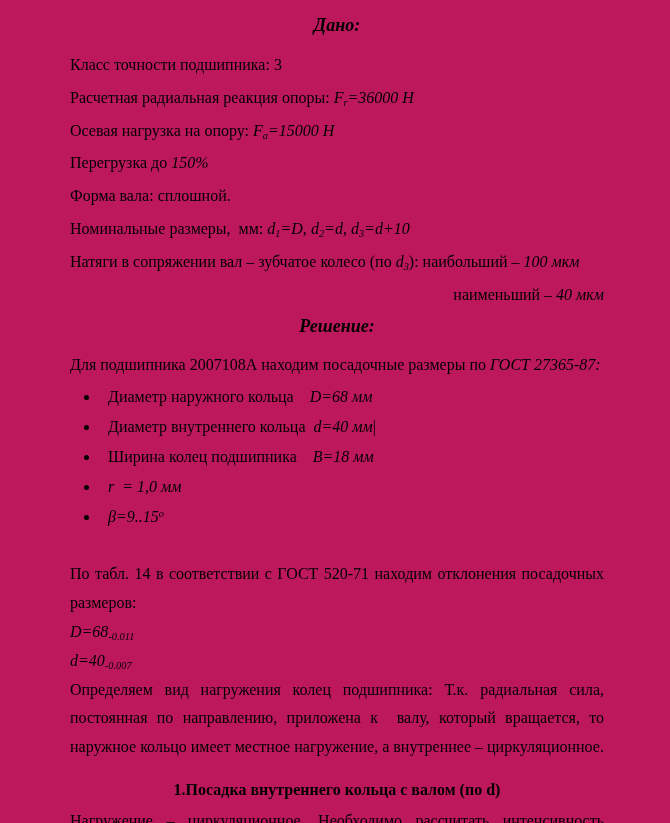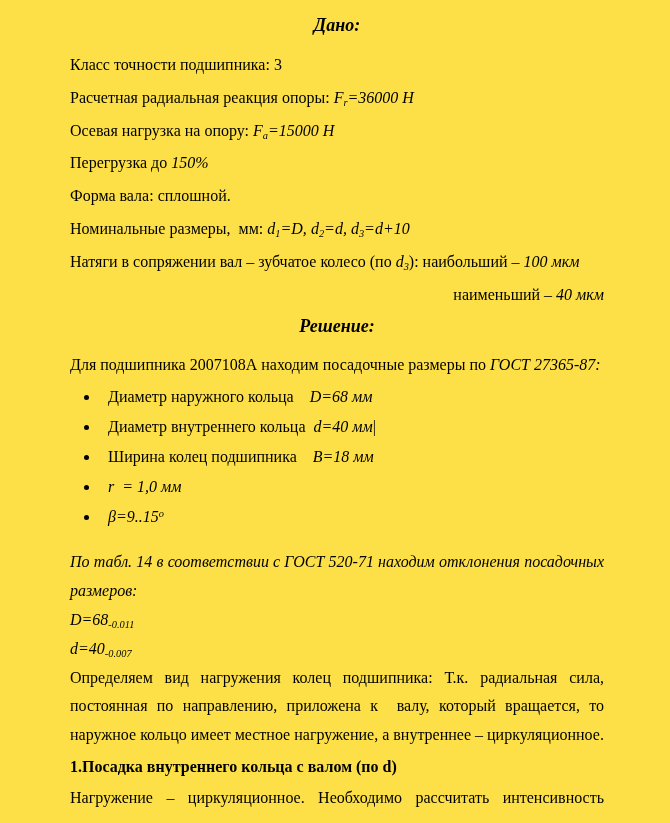--- a/index.html
+++ b/index.html
@@ -1,21 +1,21 @@
 <!DOCTYPE html>
 <html><head>
 <meta charset="utf-8">
 <style>
   * { box-sizing: border-box; }
   html, body { margin: 0; padding: 0; background: #ffffff; }
   .page {
     width: 670px;
     height: 823px;
     overflow: hidden;
-    background: #fde047;
+    background: #be185d;
     color: #000000;
     font-family: "Liberation Serif", "DejaVu Serif", serif;
     font-size: 16px;
     padding: 10px 66px 0 70px;
   }
   .heading {
     text-align: center;
     font-weight: bold;
     font-style: italic;
     font-size: 18px;
@@ -36,24 +36,24 @@
   ul.bullets {
     list-style: disc outside;
     margin: 2px 0 0 30px;
     padding: 0;
   }
   ul.bullets li {
     margin: 0;
     padding-left: 8px;
     line-height: 1.88;
   }
-  .spacer-top { margin-top: 16px; font-style: italic; }
+  .spacer-top { margin-top: 28px; }
   .just { text-align: justify; }
   .just-last { text-align: justify; text-align-last: justify; }
-  .section-head { margin: 3px 0 2px 0; line-height: 1.8; }
+  .section-head { margin: 14px 0 2px 0; line-height: 1.8; text-align: center; }
   .b { font-weight: bold; }
   .i { font-style: italic; }
   .sub { font-size: 0.65em; vertical-align: -0.25em; }
   .sup { font-size: 0.65em; vertical-align: 0.5em; }
 </style>
 </head>
 <body>
 
 <div class="page">
 

